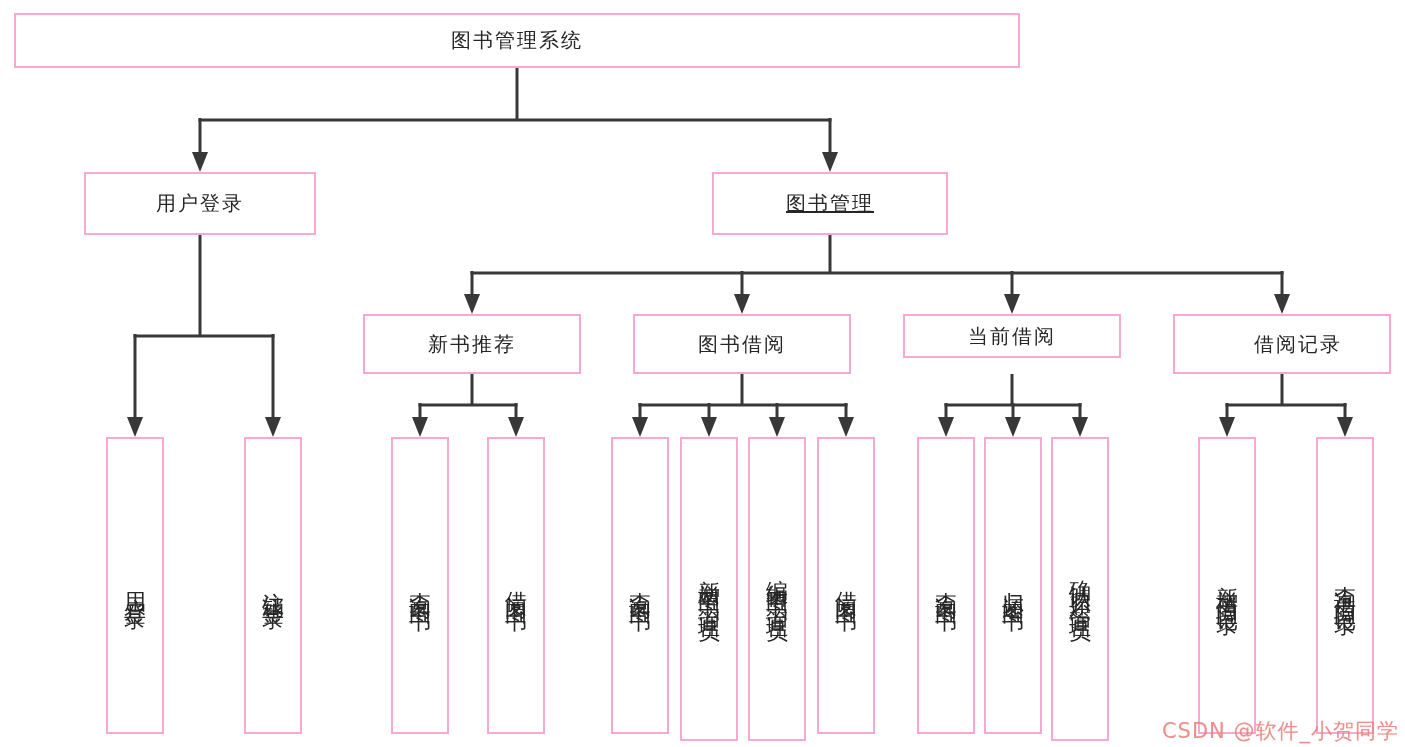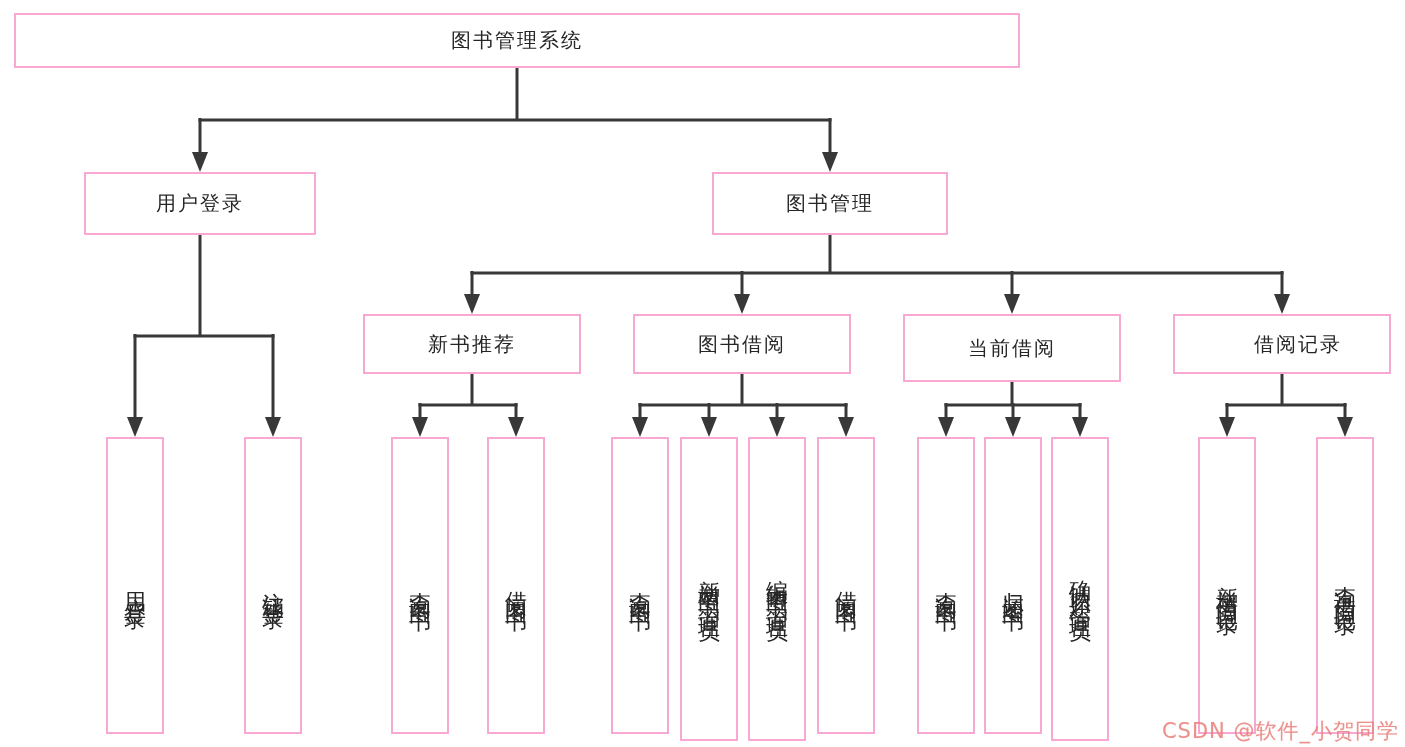--- a/index.html
+++ b/index.html
@@ -112,31 +112,31 @@
     </g>
   </svg>
 
   <div class="box" style="left:14px;top:13px;width:1006px;height:55px;">
     <span class="hlabel">图书管理系统</span>
   </div>
 
   <div class="box" style="left:84px;top:172px;width:232px;height:63px;">
     <span class="hlabel">用户登录</span>
   </div>
-  <div class="box" style="left:712px;top:172px;width:236px;height:63px;">
+  <div class="box" style="left:712px;top:172px;width:236px;height:63px;text-decoration:underline;">
     <span class="hlabel">图书管理</span>
   </div>
 
   <div class="box" style="left:633px;top:314px;width:218px;height:60px;">
     <span class="hlabel">图书借阅</span>
   </div>
   <div class="box" style="left:363px;top:314px;width:218px;height:60px;">
     <span class="hlabel">新书推荐</span>
   </div>
-  <div class="box" style="left:903px;top:314px;width:218px;height:68px;">
+  <div class="box" style="left:903px;top:314px;width:218px;height:44px;">
     <span class="hlabel">当前借阅</span>
   </div>
   <div class="box" style="left:1173px;top:314px;width:218px;height:60px;padding-left:32px;">
     <span class="hlabel">借阅记录</span>
   </div>
 
   <div class="box leaf" style="left:106px;top:437px;width:58px;height:297px;">
     <span class="vlabel">用户登录</span>
   </div>
   <div class="box leaf" style="left:244px;top:437px;width:58px;height:297px;">

